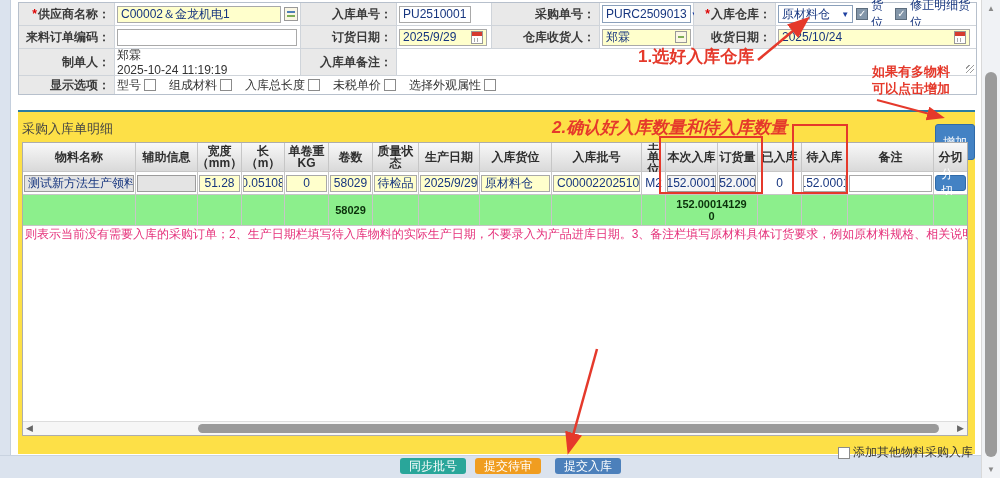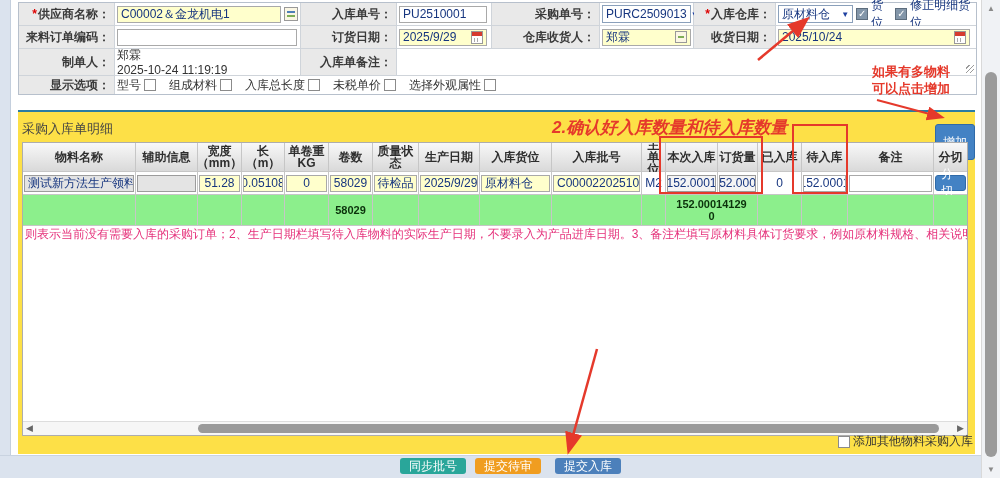--- a/index.html
+++ b/index.html
@@ -61,21 +61,21 @@
   #note-line{color:#e5307a;padding:2px 2px 0 2px;line-height:13px;white-space:nowrap;overflow:hidden;}
   
   #hscroll{position:absolute;left:0;right:0;bottom:0;height:13px;background:#f6f6f6;border-top:1px solid #ddd;}
   #hthumb{position:absolute;left:175px;top:2px;width:741px;height:9px;background:#9a9a9a;border-radius:5px;}
   .harrow{position:absolute;top:1px;font-size:9px;color:#666;line-height:11px;}
   
   #vscroll{left:981px;top:0;width:19px;height:478px;background:#f0f2f5;border-left:1px solid #d9d9d9;}
   .varrow{position:absolute;left:0;width:18px;text-align:center;font-size:8px;color:#8a8a8a;}
   #vthumb{position:absolute;left:3px;top:72px;width:12px;height:385px;background:#9b9b9b;border-radius:6px;}
   
-  #add-other{right:2px;top:321px;display:flex;align-items:center;gap:3px;color:#333;}
+  #add-other{right:2px;top:332px;display:flex;align-items:center;gap:3px;color:#333;}
   
   #footer-buttons{left:400px;top:458px;display:flex;gap:9px;}
   .fbtn{height:16px;border:none;border-radius:3px;color:#fff;font-size:12px;padding:0 9px;
         display:inline-flex;align-items:center;font-family:inherit;}
   .teal{background:#29a69a;}
   .orange{background:#f09d20;margin-right:5px;}
   .blue{background:#4c80bb;}
   
   #anno{left:0;top:0;width:1000px;height:478px;pointer-events:none;z-index:40;}
   .anno-text{position:absolute;color:#e5392b;font-weight:bold;font-size:17px;white-space:nowrap;}
@@ -96,21 +96,21 @@
     </div>
   <div class="fv">
     <div class="inp yellow" style="width:183px;">C00002＆金龙机电1</div>
     <span class="mini-icon">
         <i class="b"></i>
         <i></i>
       </span>
   </div>
   <div class="fl">入库单号：</div>
   <div class="fv">
-      <div class="inp" style="width:88px;">PU2510001</div>
+      <div class="inp" style="width:72px;">PU2510001</div>
     </div>
   <div class="fl">采购单号：</div>
   <div class="fv">
     <div class="sel" style="width:89px;">
       <span>PURC2509013</span>
         <span class="chev">▼</span>
     </div>
   </div>
   <div class="fl">
       <span class="req">*</span>
@@ -318,18 +318,19 @@
   <svg width="1000" height="478">
     <defs>
       <marker id="ah" markerWidth="9" markerHeight="8" refX="7" refY="3.5" orient="auto">
         <polygon points="0,0 9,3.5 0,7" fill="#e5392b"></polygon>
       </marker>
     </defs>
     <line x1="758" y1="60" x2="806" y2="20" stroke="#e5392b" stroke-width="2.5" marker-end="url(#ah)"></line>
     <line x1="877" y1="100" x2="941" y2="117" stroke="#e5392b" stroke-width="2" marker-end="url(#ah)"></line>
     <line x1="597" y1="349" x2="569" y2="450" stroke="#e5392b" stroke-width="2.5" marker-end="url(#ah)"></line>
   </svg>
+  <div class="anno-text" style="left:638px;top:45px;">1.选好入库仓库</div>
   <div class="anno-text" style="left:552px;top:116px;font-style:italic;">2.确认好入库数量和待入库数量</div>
   <div class="anno-text small" style="left:872px;top:63px;">如果有多物料</div>
   <div class="anno-text small" style="left:872px;top:80px;">可以点击增加</div>
   <div class="redbox" style="left:659px;top:136px;width:100px;height:54px;"></div>
   <div class="redbox" style="left:792px;top:124px;width:52px;height:66px;"></div>
 </div>
 
 </body></html>

